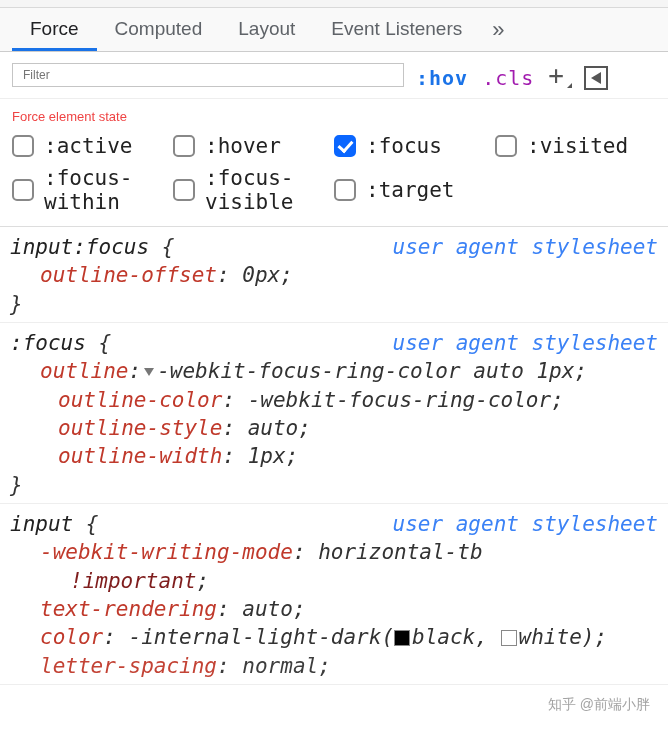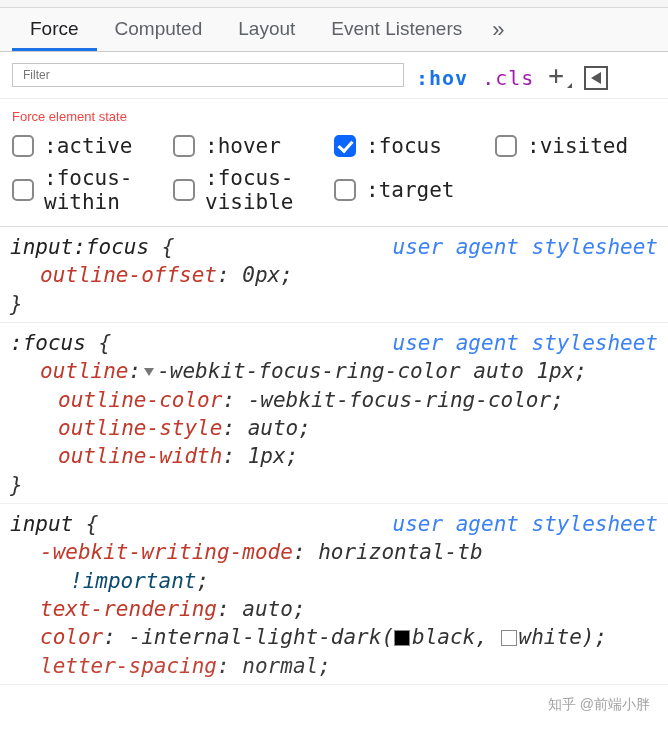--- a/index.html
+++ b/index.html
@@ -173,21 +173,21 @@
   }
   .swatch {
     display: inline-block;
     width: 16px; height: 16px;
     border: 1px solid #888;
     vertical-align: -2px;
     margin-right: 2px;
   }
   .swatch.black { background: #000; }
   .swatch.white { background: #fff; }
-  .bang { color: #0c4a6e; }
+  .bang { color: #7f1d1d; }
   .wm {
     position: absolute;
     right: 18px;
     bottom: 18px;
     font-style: normal;
     font-family: sans-serif;
     font-size: 14px;
     color: rgba(100,100,100,0.6);
     pointer-events: none;
   }

